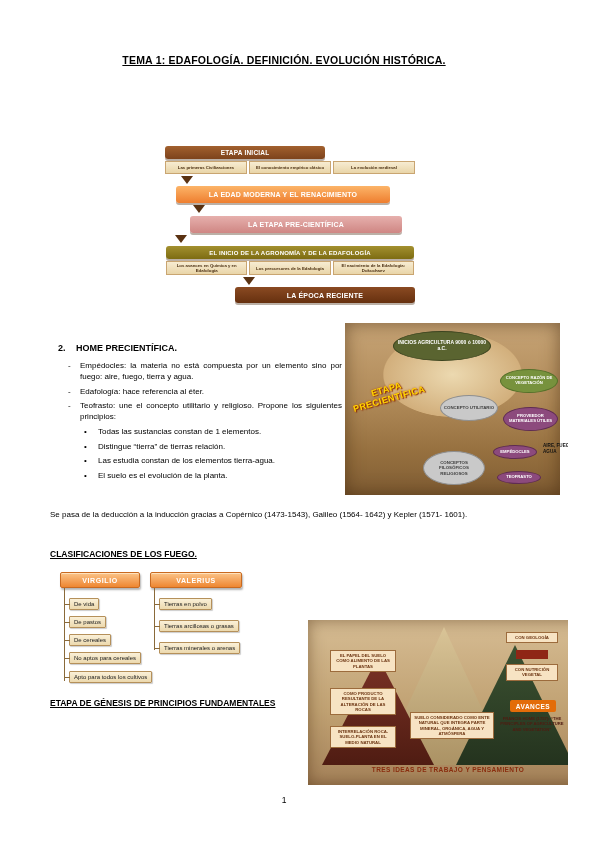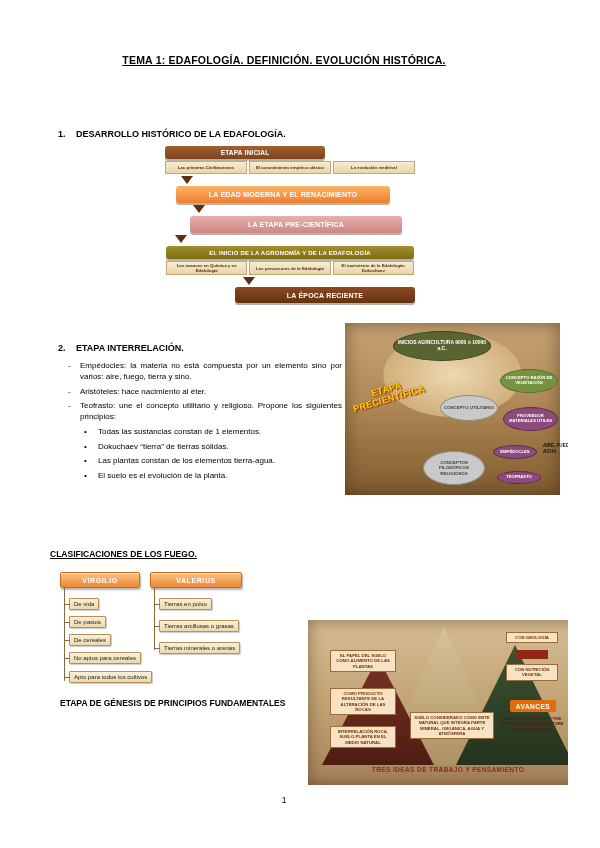--- a/index.html
+++ b/index.html
@@ -12,21 +12,21 @@
 
   
   .doc-title { top:54px; left:0; width:100%; text-align:center;
     font-size:10.5px; font-weight:bold; text-decoration:underline; letter-spacing:.2px; }
   .definition { top:90px; left:50px; width:502px; font-size:8.5px; line-height:1.45; text-align:justify; }
   .sec-head { font-size:9px; font-weight:bold; }
   .sec-head .num { display:inline-block; width:18px; }
   .h1-pos { top:129px; left:58px; }
   .s3-text { font-size:8px; margin-top:7px; }
   .classif-head { top:549px; left:50px; font-size:8.5px; font-weight:bold; text-decoration:underline; }
-  .genesis-head { top:698px; left:60px; font-size:8.5px; font-weight:bold; }
+  .genesis-head { top:698px; left:50px; font-size:8.5px; font-weight:bold; text-decoration:underline; }
   .page-num { top:795px; left:0; width:100%; text-align:center; font-size:8.5px; }
 
   
   .sec2 { top:343px; left:50px; width:292px; }
   .sec2 .sec-head { margin-left:8px; }
   .bullets { margin-top:8px; margin-left:18px; font-size:8px; }
   .bullet { display:flex; margin-bottom:4px; line-height:1.35; }
   .bullet .dash { flex:none; width:12px; }
   .bullet .btxt { text-align:justify; }
   .subbullets { margin-left:34px; margin-top:2px; font-size:8px; }
@@ -128,23 +128,20 @@
     font-weight:bold; font-size:6.5px; text-align:center; letter-spacing:.4px; }
 </style>
 </head>
 <body>
 
 <div class="page">
 
   <div class="abs doc-title">TEMA 1: EDAFOLOGÍA. DEFINICIÓN. EVOLUCIÓN HISTÓRICA.</div>
 
 
-  <div class="abs sec-head h1-pos">
-    <span class="num">1.</span><span>DESARROLLO HISTÓRICO DE LA EDAFOLOGÍA.</span>
-  </div>
 
   <div class="abs flow">
     <div class="fbar fs1">ETAPA INICIAL</div>
     <div class="frow frow1">
       <div class="fcell">Las primeras Civilizaciones</div>
       <div class="fcell">El conocimiento empírico clásico</div>
       <div class="fcell">La evolución medieval</div>
     </div>
     <div class="farrow fa1"></div>
     <div class="fbar fs2">LA EDAD MODERNA Y EL RENACIMIENTO</div>
@@ -156,48 +153,48 @@
       <div class="fcell">Los avances en Química y en Edafología</div>
       <div class="fcell">Los precursores de la Edafología</div>
       <div class="fcell">El nacimiento de la Edafología: Dokuchaev</div>
     </div>
     <div class="farrow fa4"></div>
     <div class="fbar fs5">LA ÉPOCA RECIENTE</div>
   </div>
 
   <div class="abs sec2">
     <div class="sec-head">
-      <span class="num">2.</span><span>ETAPA INTERRELACIÓN.</span>
+      <span class="num">2.</span><span>HOME PRECIENTÍFICA.</span>
     </div>
     <div class="bullets">
       <div class="bullet">
         <span class="dash">-</span>
-        <span class="btxt">Empédocles: la materia no está compuesta por un elemento sino por varios: aire, fuego, tierra y sino.</span>
+        <span class="btxt">Empédocles: la materia no está compuesta por un elemento sino por fuego: aire, fuego, tierra y agua.</span>
       </div>
       <div class="bullet">
         <span class="dash">-</span>
-        <span class="btxt">Aristóteles: hace nacimiento al éter.</span>
+        <span class="btxt">Edafología: hace referencia al éter.</span>
       </div>
       <div class="bullet">
         <span class="dash">-</span>
         <span class="btxt">Teofrasto: une el concepto utilitario y religioso. Propone los siguientes principios:</span>
       </div>
     </div>
     <div class="subbullets">
       <div class="subbullet">
         <span class="dot">•</span>
         <span>Todas las sustancias constan de 1 elementos.</span>
       </div>
       <div class="subbullet">
         <span class="dot">•</span>
-        <span>Dokuchaev “tierra” de tierras sólidas.</span>
-      </div>
-      <div class="subbullet">
-        <span class="dot">•</span>
-        <span>Las plantas constan de los elementos tierra-agua.</span>
+        <span>Distingue “tierra” de tierras relación.</span>
+      </div>
+      <div class="subbullet">
+        <span class="dot">•</span>
+        <span>Las estudia constan de los elementos tierra-agua.</span>
       </div>
       <div class="subbullet">
         <span class="dot">•</span>
         <span>El suelo es el evolución de la planta.</span>
       </div>
     </div>
   </div>
 
   <div class="abs fig1">
     <div class="oval ov-darkgreen f1-top">INICIOS AGRICULTURA 9000 ó 10000 a.C.</div>
@@ -206,20 +203,21 @@
     <div class="oval ov-green f1-veg">CONCEPTO RAZÓN DE VEGETACIÓN</div>
     <div class="oval ov-purple f1-prov">PROVEEDOR MATERIALES ÚTILES</div>
     <div class="oval ov-gray f1-rel">CONCEPTOS FILOSÓFICOS RELIGIOSOS</div>
     <div class="oval ov-purple f1-emp">EMPÉDOCLES</div>
     <div class="oval ov-purple f1-teo">TEOFRASTO</div>
     <div class="f1-elements">AIRE, FUEGO, TIERRA Y AGUA</div>
     <div class="f1-eter">ÉTER</div>
   </div>
 
   <div class="abs sec3">
+    <div class="s3-text">Se pasa de la deducción a la inducción gracias a Copérnico (1473-1543), Galileo (1564- 1642) y Kepler (1571- 1601).</div>
   </div>
 
   <div class="abs classif-head">CLASIFICACIONES DE LOS FUEGO.</div>
 
   <div class="abs org">
     <div class="org-head org-h1">VIRGILIO</div>
     <div class="org-head org-h2">VALERIUS</div>
     <div class="org-vline org-v1"></div>
     <div class="org-vline org-v2"></div>
     <div class="org-item vg0">De vida</div>

